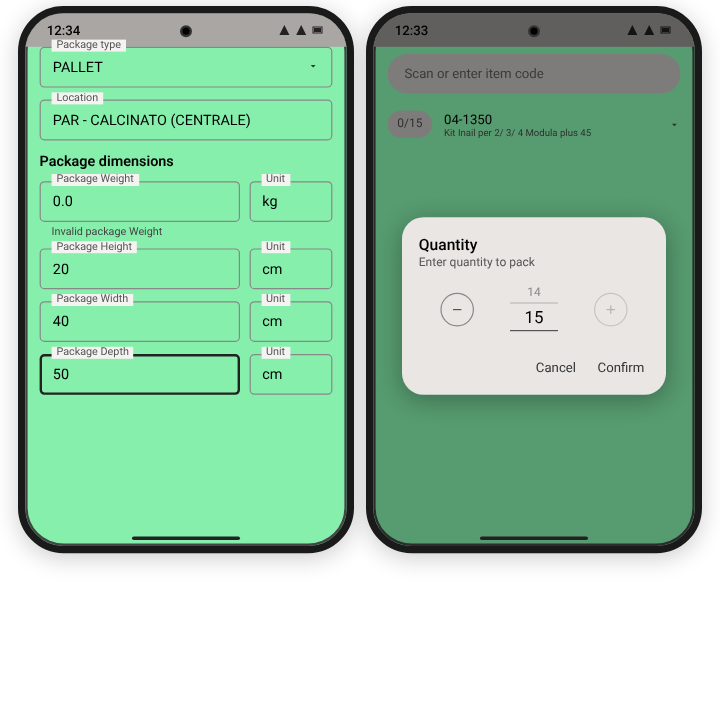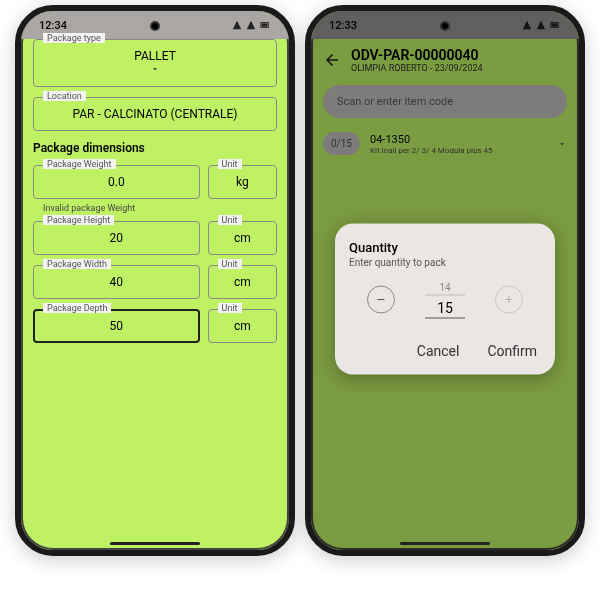--- a/index.html
+++ b/index.html
@@ -1,31 +1,31 @@
 <!DOCTYPE html>
 <html><head>
 <meta charset="utf-8">
 <style>
   * { box-sizing: border-box; margin: 0; padding: 0; font-family: -apple-system, BlinkMacSystemFont, 'Segoe UI', Roboto, sans-serif; }
   body { background: #fff; width: 600px; height: 600px; display: flex; justify-content: center; align-items: flex-start; gap: 10px; padding: 5px 0; }
   .phone {
-    width: 280px; height: 551px; background: #bef264; border-radius: 38px;
+    width: 280px; height: 456px; background: #86efac; border-radius: 38px;
     border: 6px solid #1a1a1a; position: relative; overflow: hidden;
     box-shadow: inset 0 0 0 2px #444, 0 4px 20px rgba(0,0,0,0.2);
   }
   .camera { position: absolute; left: 50%; top: 10px; transform: translateX(-50%); width: 10px; height: 10px; background: #000; border-radius: 50%; z-index: 10; border: 2px solid #333; }
   .status-bar { height: 28px; display: flex; align-items: center; justify-content: space-between; padding: 0 18px; font-size: 11px; font-weight: 500; background: #aaa6a3; }
   .status-icons { display: flex; gap: 2px; align-items: center; }
   .status-icons svg { width: 12px; height: 10px; }
   .header { display: flex; align-items: center; padding: 10px 12px 8px; gap: 14px; }
   .header-title { font-size: 17px; font-weight: 500; }
   .content { padding: 0 12px; }
   .field-wrap { position: relative; margin-bottom: 10px; }
   .field-label { position: absolute; top: -6px; left: 10px; background: #f5f3f2; padding: 0 4px; font-size: 9px; color: #555; }
-  .field { border: 1px solid #888; border-radius: 4px; padding: 9px 10px; font-size: 12px; display: flex; justify-content: space-between; align-items: center; min-height: 34px; flex-direction: column; }
+  .field { border: 1px solid #888; border-radius: 4px; padding: 9px 10px; font-size: 12px; display: flex; justify-content: space-between; align-items: center; min-height: 34px; }
   .section-title { font-size: 12px; font-weight: 600; margin: 8px 0 10px; }
   .row { display: flex; gap: 8px; margin-bottom: 10px; }
   .row .col-main { flex: 2.4; position: relative; }
   .row .col-unit { flex: 1; position: relative; }
   .error-text { font-size: 9px; color: #444; margin: -6px 0 8px 10px; }
   .remove-btn { border: 1px solid #888; border-radius: 20px; padding: 8px; display: flex; justify-content: center; align-items: center; gap: 6px; font-size: 11px; margin-top: 4px; }
   .home-indicator { position: absolute; bottom: 5px; left: 50%; transform: translateX(-50%); width: 90px; height: 3px; background: #222; border-radius: 3px; }
   
   .dim-overlay { position: absolute; inset: 0; background: rgba(0,0,0,0.35); }
   .phone2-content { position: relative; filter: brightness(0.88); }
@@ -39,21 +39,21 @@
   .item-info .desc { font-size: 8px; color: #555; }
   .dialog { position: absolute; left: 50%; top: 46%; transform: translate(-50%,-50%); width: 220px; background: #e9e6e4; border-radius: 18px; padding: 16px 14px 10px; z-index: 5; box-shadow: 0 4px 20px rgba(0,0,0,0.3); margin-top: 40px; }
   .dialog-title { font-size: 13px; font-weight: 500; margin-bottom: 2px; }
   .dialog-sub { font-size: 10px; color: #555; margin-bottom: 14px; }
   .qty-row { display: flex; align-items: center; justify-content: center; gap: 30px; }
   .qty-btn { width: 28px; height: 28px; border: 1px solid #888; border-radius: 50%; display: flex; align-items: center; justify-content: center; font-size: 15px; color: #555; }
   .qty-btn.disabled { opacity: 0.35; }
   .qty-center { text-align: center; }
   .qty-top { font-size: 10px; color: #888; border-bottom: 1px solid #bbb; padding: 0 12px 2px; }
   .qty-main { font-size: 14px; border-bottom: 1px solid #555; padding: 2px 12px; margin-top: 2px; }
-  .dialog-actions { display: flex; justify-content: flex-end; gap: 20px; margin-top: 18px; font-size: 14px; color: #333; }
+  .dialog-actions { display: flex; justify-content: flex-end; gap: 10px; margin-top: 18px; font-size: 11px; color: #333; }
   .dialog-actions span { padding: 6px 4px; }
   .field.focused { border: 2px solid #222; padding: 8px 9px; }
   .chevron svg { width: 10px; height: 10px; }
 </style>
 </head>
 <body>
 
 <div class="phone">
   <div class="camera"></div>
   <div class="status-bar">
@@ -166,31 +166,20 @@
           </svg>
         <svg viewBox="0 0 24 24">
             <path d="M2 22h20L12 2z" fill="#222"></path>
           </svg>
         <svg viewBox="0 0 24 24">
             <rect x="2" y="6" width="18" height="12" stroke="#222" fill="none" stroke-width="2"></rect>
             <rect x="4" y="8" width="14" height="8" fill="#222"></rect>
           </svg>
       </span>
     </div>
-    <div class="order-header">
-      <span style="margin-top:4px">
-        <svg width="18" height="18" viewBox="0 0 24 24">
-            <path d="M20 11H7.8l5.6-5.6L12 4l-8 8 8 8 1.4-1.4L7.8 13H20z" fill="#222"></path>
-          </svg>
-      </span>
-      <div>
-        <div class="order-id">ODV-PAR-00000040</div>
-        <div class="order-sub">OLIMPIA ROBERTO - 23/09/2024</div>
-      </div>
-    </div>
     <div class="search-pill">
       <span>Scan or enter item code</span>
     </div>
     <div class="item-card">
       <span class="qty-chip">0/15</span>
       <div class="item-info" style="flex:1">
         <div class="code">04-1350</div>
         <div class="desc">Kit Inail per 2/ 3/ 4 Modula plus 45</div>
       </div>
       <span class="chevron"><svg width="12" height="12" viewBox="0 0 24 24">

